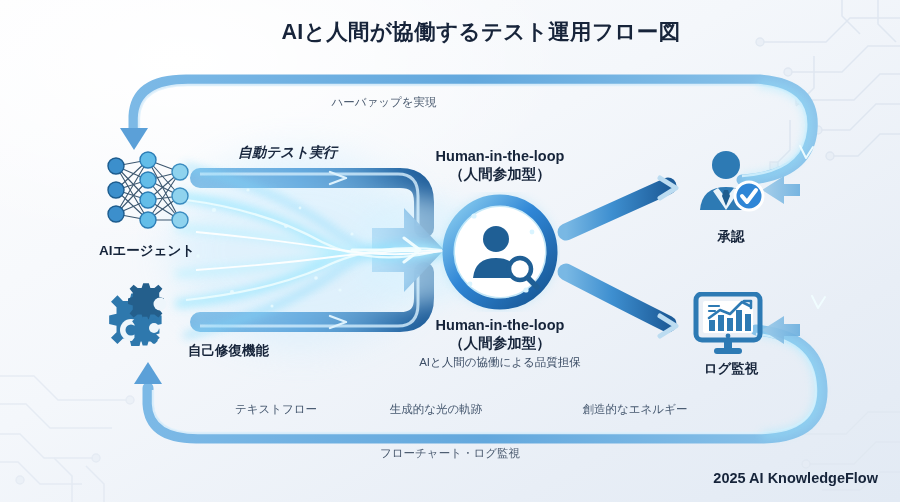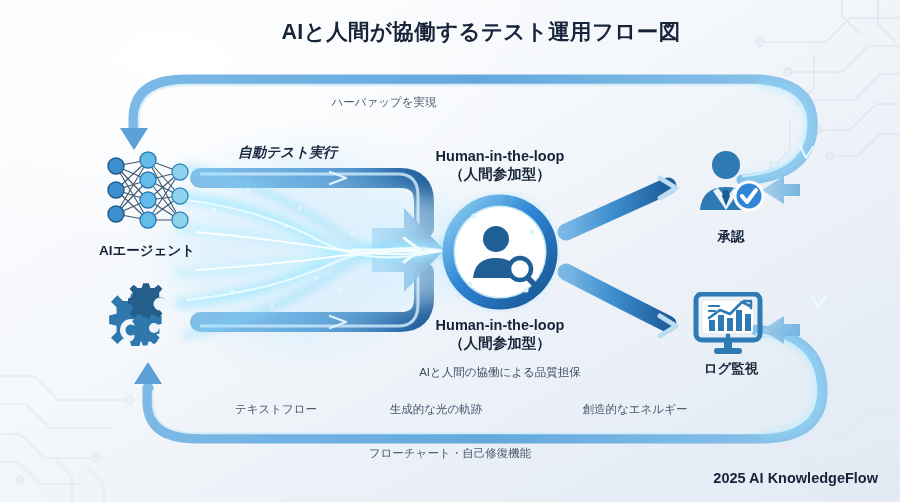--- a/index.html
+++ b/index.html
@@ -323,26 +323,27 @@
         <path d="M62 10 l5 0 2 -6 7 0 2 6 5 0 5 -4 5 5 -4 5 0 5 6 2 0 7 -6 2 0 5 4 5 -5 5 -5 -4 -5 0 -2 6 -7 0 -2 -6 -5 0 -5 4 -5 -5 4 -5 0 -5 -6 -2 0 -7 6 -2 0 -5 -4 -5 5 -5 z" transform="translate(-12 -2) scale(0.8)"></path>
       </g>
       <circle cx="60" cy="22" r="6.5" fill="#eef6fb"></circle>
 
       <g fill="#2e78ad">
         <path d="M62 52 l4 0 1.5 -5 6 0 1.5 5 4 0 4 -3 4 4 -3 4 0 4 5 1.5 0 6 -5 1.5 0 4 3 4 -4 4 -4 -3 -4 0 -1.5 5 -6 0 -1.5 -5 -4 0 -4 3 -4 -4 3 -4 0 -4 -5 -1.5 0 -6 5 -1.5 0 -4 -3 -4 4 -4 z" transform="translate(-10 -2) scale(0.78)"></path>
       </g>
       <circle cx="54" cy="46" r="5" fill="#eef6fb"></circle>
     </svg>
   </div>
+  <div class="lbl lbl-node" style="left:188px; top:342px; width:160px; text-align:left;">自己修復機能</div>
 
   <div class="lbl lbl-flow" style="left:238px; top:144px;">自動テスト実行</div>
 
   <div class="lbl lbl-loop" style="left:0; top:95px; width:768px; text-align:center;">ハーバァップを実現</div>
 
-  <div class="lbl lbl-loop" style="left:0; top:446px; width:900px; text-align:center;">フローチャート・自己修復機能</div>
+  <div class="lbl lbl-loop" style="left:0; top:446px; width:900px; text-align:center;">フローチャート・ログ監視</div>
 
   <div class="lbl hitl-title" style="left:404px; top:147px; width:192px;">
     <div>Human-in-the-loop</div>
     <div>（人間参加型）</div>
   </div>
 
   <div class="center-node" style="left:440px; top:192px;">
     <svg width="120" height="120" viewBox="0 0 120 120">
       <defs>
         <linearGradient id="ringG" x1="0" y1="0" x2="1" y2="1">
@@ -373,21 +374,21 @@
       <g>
         <circle cx="80" cy="77" r="11" fill="#ffffff" stroke="#1f5f95" stroke-width="4.5"></circle>
         <path d="M88 86 L97 95" stroke="#1f5f95" stroke-width="5.5" stroke-linecap="round"></path>
       </g>
     </svg>
   </div>
 
   <div class="lbl hitl-title" style="left:398px; top:316px; width:204px;">
     <div>Human-in-the-loop</div>
     <div>（人間参加型）</div>
-    <div class="hitl-sub" style="margin-top:13px;">AIと人間の協働による品質担保</div>
+    <div class="hitl-sub" style="margin-top:3px;">AIと人間の協働による品質担保</div>
   </div>
 
   <div class="icon-wrap" style="left:694px; top:148px;">
     <svg width="72" height="66" viewBox="0 0 72 66">
       <g fill="#2d7ab4">
         <circle cx="32" cy="17" r="14"></circle>
         <path d="M6 62 q2 -23 26 -23 q24 0 26 23 z"></path>
       </g>
 
       <path d="M24 40 l8 10 l8 -10 l5 3 l-13 19 l-13 -19 z" fill="#e8f3fa"></path>

